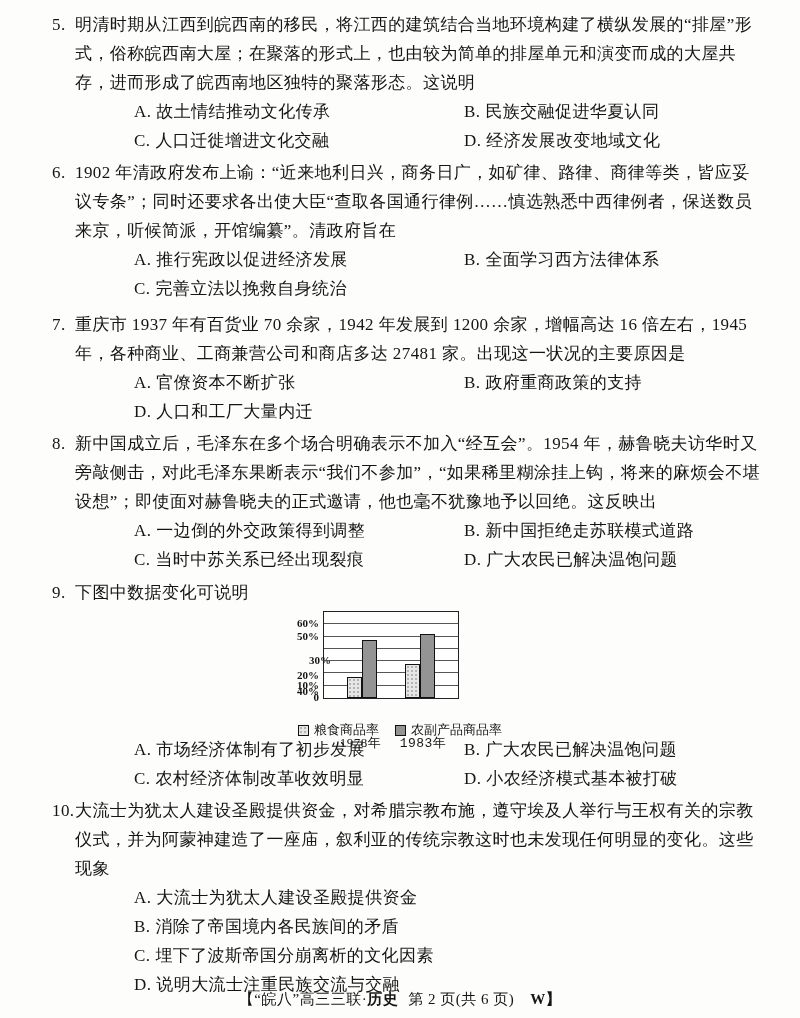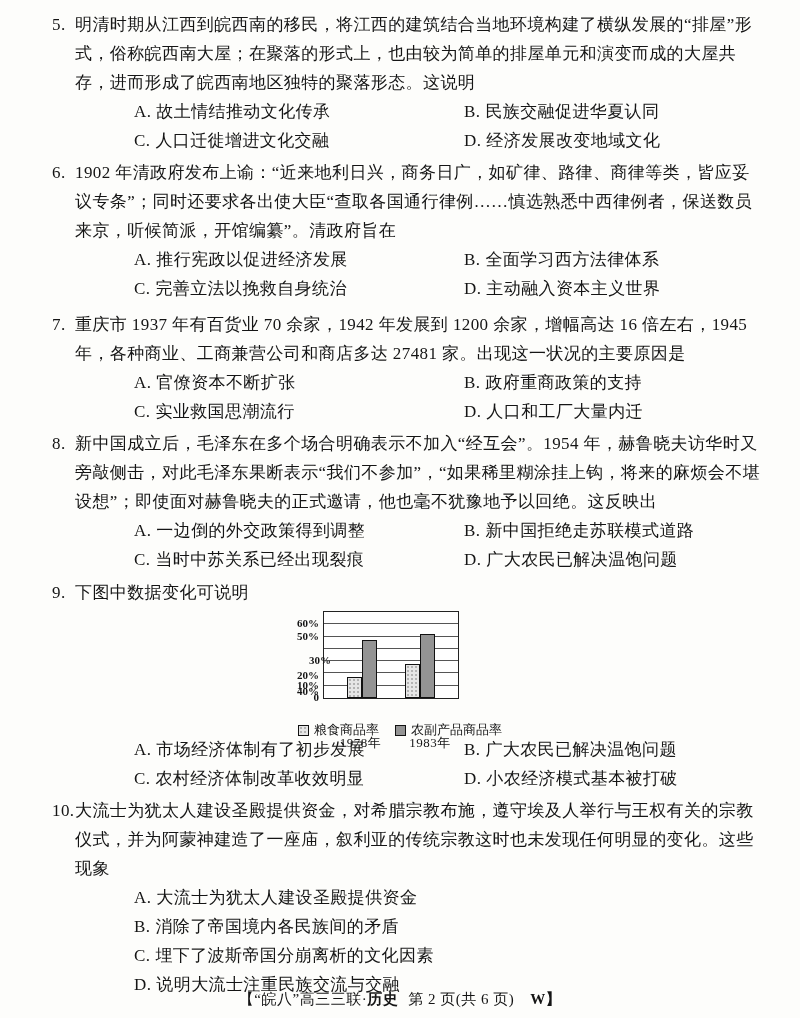--- a/index.html
+++ b/index.html
@@ -66,33 +66,31 @@
 
   <div class="question">
     <div class="stem">
       <span class="qnum">6.</span>
       <span class="stem-text">1902 年清政府发布上谕：“近来地利日兴，商务日广，如矿律、路律、商律等类，皆应妥议专条”；同时还要求各出使大臣“查取各国通行律例……慎选熟悉中西律例者，保送数员来京，听候简派，开馆编纂”。清政府旨在</span>
     </div>
     <div class="opts2">
       <div class="opt"><span class="opt-label">A.</span><span class="opt-text">推行宪政以促进经济发展</span></div>
       <div class="opt"><span class="opt-label">B.</span><span class="opt-text">全面学习西方法律体系</span></div>
       <div class="opt"><span class="opt-label">C.</span><span class="opt-text">完善立法以挽救自身统治</span></div>
-      <div class="opt"><span class="opt-label">D.</span><span class="opt-text">主动融入资本主义世界</span></div>
     </div>
   </div>
 
   <div class="question q7">
     <div class="stem">
       <span class="qnum">7.</span>
       <span class="stem-text">重庆市 1937 年有百货业 70 余家，1942 年发展到 1200 余家，增幅高达 16 倍左右，1945 年，各种商业、工商兼营公司和商店多达 27481 家。出现这一状况的主要原因是</span>
     </div>
     <div class="opts2">
       <div class="opt"><span class="opt-label">A.</span><span class="opt-text">官僚资本不断扩张</span></div>
       <div class="opt"><span class="opt-label">B.</span><span class="opt-text">政府重商政策的支持</span></div>
-      <div class="opt"><span class="opt-label">C.</span><span class="opt-text">实业救国思潮流行</span></div>
       <div class="opt"><span class="opt-label">D.</span><span class="opt-text">人口和工厂大量内迁</span></div>
     </div>
   </div>
 
   <div class="question">
     <div class="stem">
       <span class="qnum">8.</span>
       <span class="stem-text">新中国成立后，毛泽东在多个场合明确表示不加入“经互会”。1954 年，赫鲁晓夫访华时又旁敲侧击，对此毛泽东果断表示“我们不参加”，“如果稀里糊涂挂上钩，将来的麻烦会不堪设想”；即使面对赫鲁晓夫的正式邀请，他也毫不犹豫地予以回绝。这反映出</span>
     </div>
     <div class="opts2">
@@ -125,21 +123,21 @@
           <div class="ylab" style="top: 82px;">0</div>
           <div class="ylab" style="top: 69.7143px;">10%</div>
           <div class="ylab" style="top: 60px;">20%</div>
           <div class="ylab" style="top: 45.1429px; margin-left: 12px;">30%</div>
           <div class="ylab" style="top: 32.8571px; margin-top: 43px;">40%</div>
           <div class="ylab" style="top: 20.5714px;">50%</div>
           <div class="ylab" style="top: 8.28571px;">60%</div>
         </div>
       <div id="xaxis">
           <div class="xlab" style="left: 33.52px;">1978年</div>
-          <div class="xlab" style="left: 103px;">1983年</div>
+          <div class="xlab" style="left: 96px; font-family: Liberation Mono, monospace;">1983年</div>
         </div>
       <div class="legend" id="legend">
           <div class="legend-item">
             <span class="swatch bar-light"></span>
             <span>粮食商品率</span>
           </div>
           <div class="legend-item">
             <span class="swatch bar-dark"></span>
             <span>农副产品商品率</span>
           </div>

